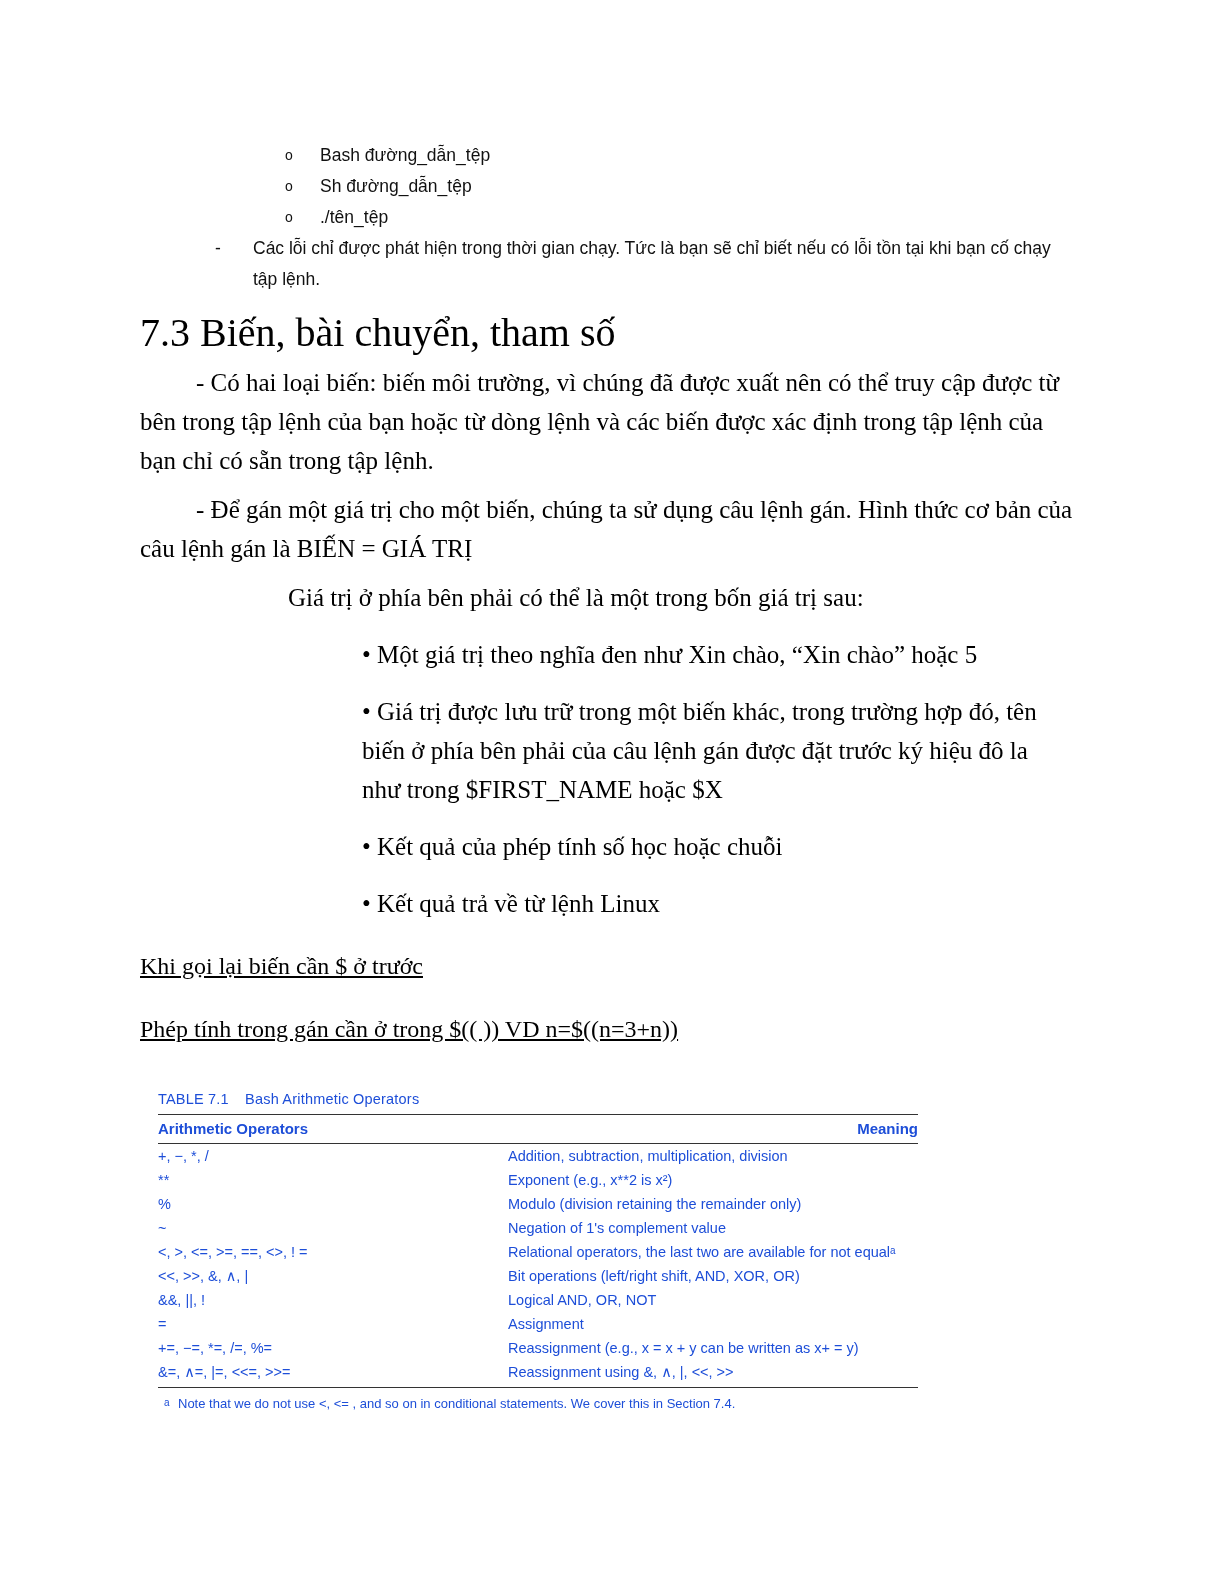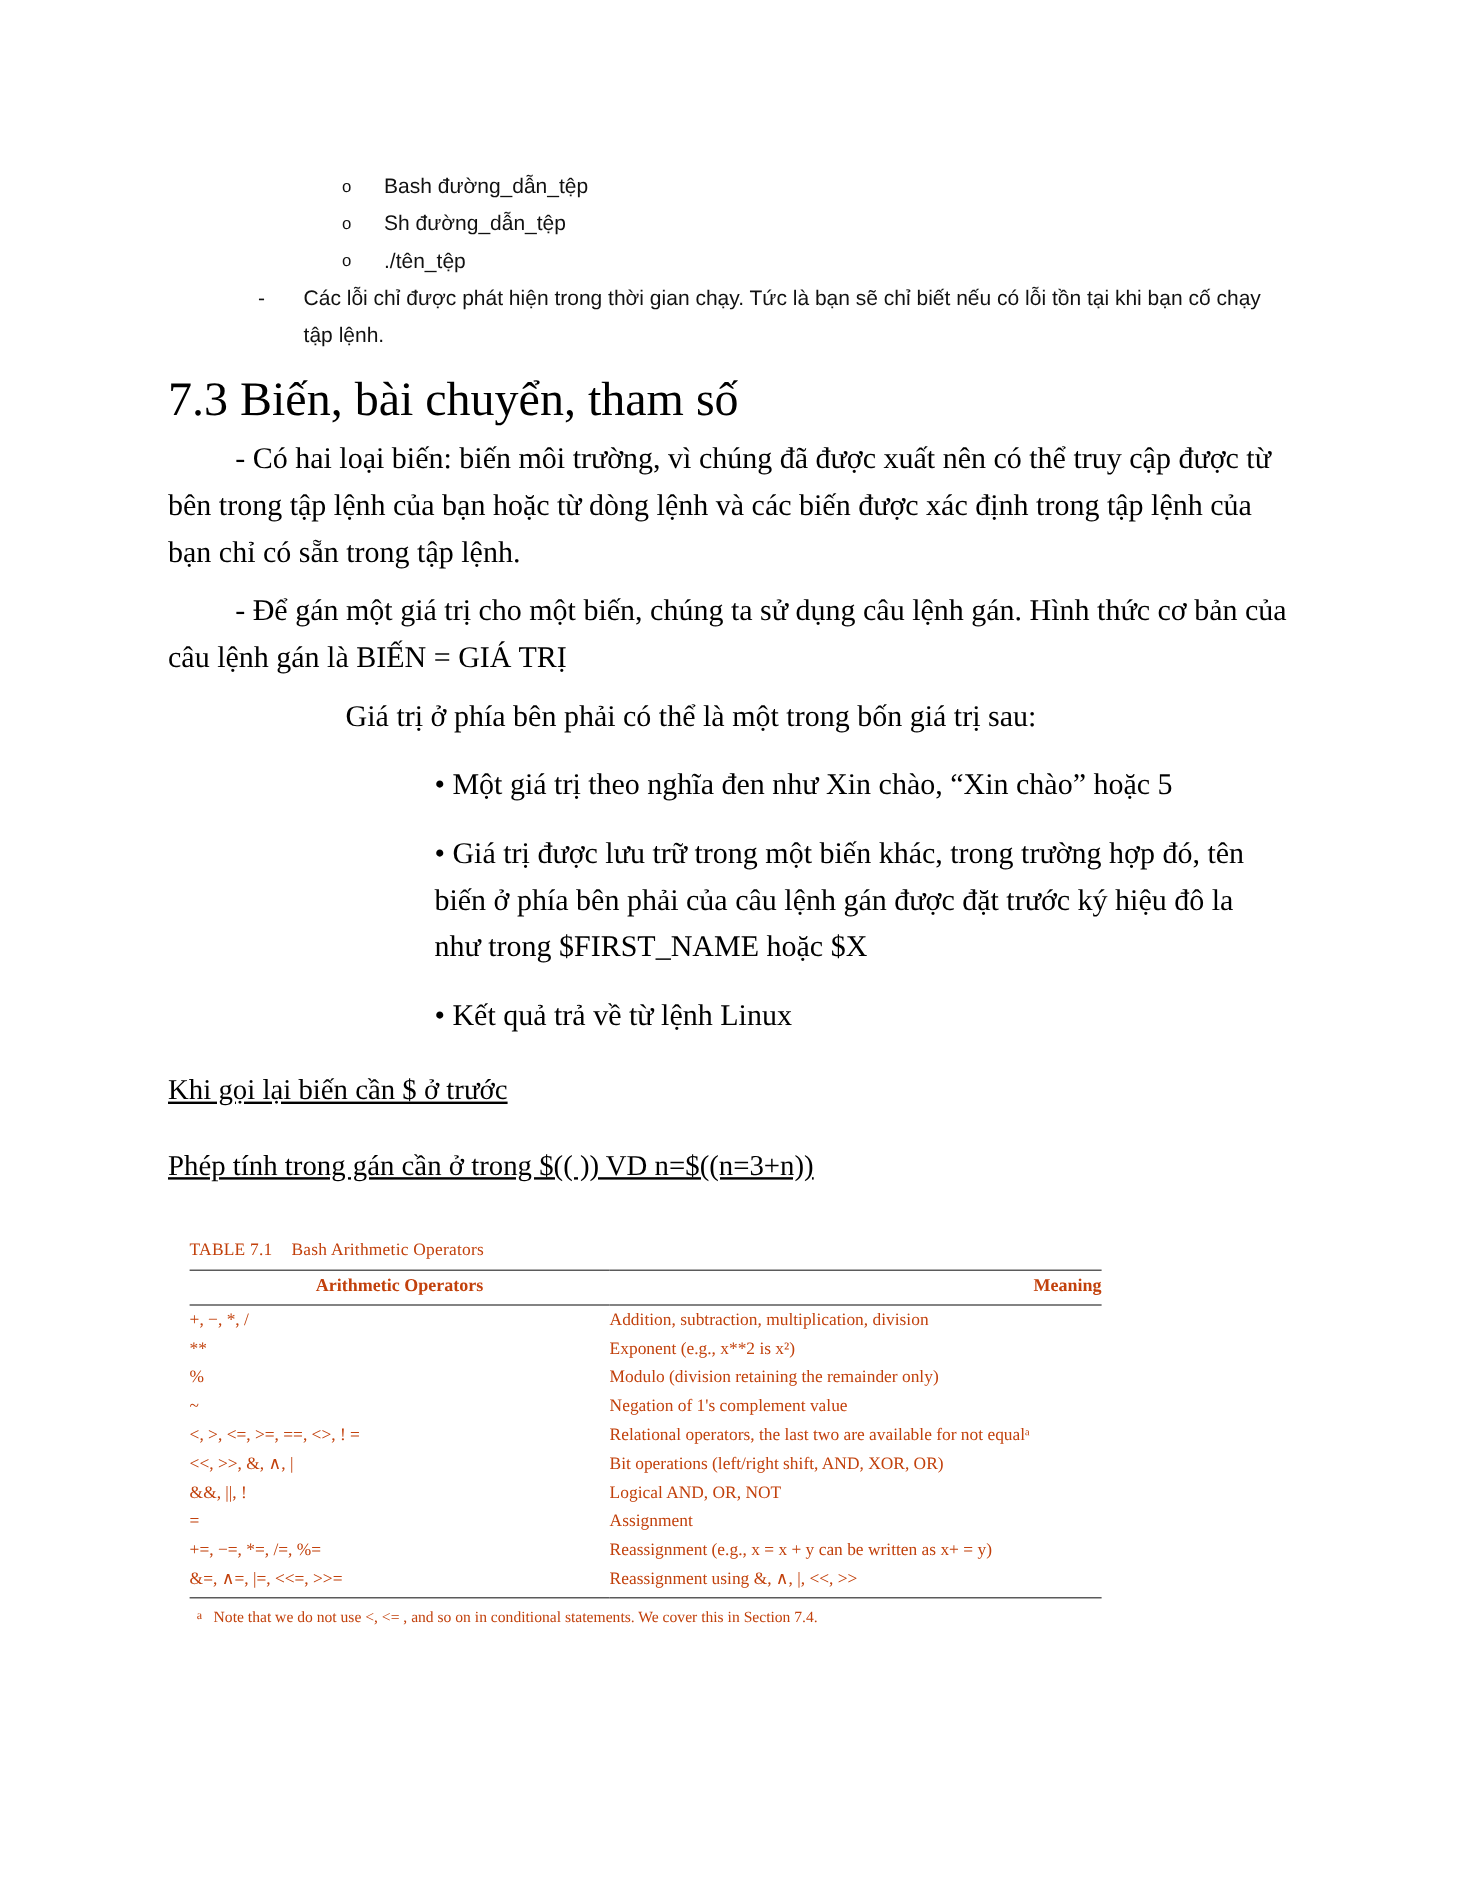--- a/index.html
+++ b/index.html
@@ -101,43 +101,43 @@
     font-size: 24px;
     line-height: 39px;
     margin: 24px 0 0 0;
     text-decoration: underline;
   }
 
   
   .table-figure {
     margin: 42px 0 0 18px;
     width: 760px;
-    font-family: Liberation Serif, serif;
-    color: #c2410c;
+    font-family: Liberation Sans, sans-serif;
+    color: #1d4ed8;
   }
   .table-caption {
     font-size: 14.5px;
     letter-spacing: .2px;
     margin-bottom: 7px;
   }
   .table-caption .tbl-num {
     margin-right: 12px;
   }
   table.ops {
     width: 100%;
     border-collapse: collapse;
     font-size: 14.5px;
   }
   table.ops th {
     font-weight: bold;
     font-size: 15px;
     padding: 5px 0 6px 0;
     border-top: 1.4px solid #333;
     border-bottom: 1.1px solid #333;
-    text-align: center;
+    text-align: left;
   }
   table.ops th.c2 { text-align: right; padding-left: 0; }
   table.ops td {
     padding: 3.5px 0;
     vertical-align: top;
     line-height: 17px;
   }
   table.ops td.c1 { width: 340px; padding-right: 10px; }
   table.ops tr.last td { border-bottom: 1.4px solid #333; padding-bottom: 6px; }
   .table-note {
@@ -183,20 +183,21 @@
     <h2 class="section-title">7.3 Biến, bài chuyển, tham số</h2>
 
     <p class="para indent">- Có hai loại biến: biến môi trường, vì chúng đã được xuất nên có thể truy cập được từ bên trong tập lệnh của bạn hoặc từ dòng lệnh và các biến được xác định trong tập lệnh của bạn chỉ có sẵn trong tập lệnh.</p>
 
     <p class="para indent">- Để gán một giá trị cho một biến, chúng ta sử dụng câu lệnh gán. Hình thức cơ bản của câu lệnh gán là BIẾN = GIÁ TRỊ</p>
 
     <p class="para centerish">Giá trị ở phía bên phải có thể là một trong bốn giá trị sau:</p>
 
     <p class="bullet-serif">• Một giá trị theo nghĩa đen như Xin chào, “Xin chào” hoặc 5</p>
     <p class="bullet-serif">• Giá trị được lưu trữ trong một biến khác, trong trường hợp đó, tên biến ở phía bên phải của câu lệnh gán được đặt trước ký hiệu đô la như trong $FIRST_NAME hoặc $X</p>
+    <p class="bullet-serif">• Kết quả của phép tính số học hoặc chuỗi</p>
     <p class="bullet-serif">• Kết quả trả về từ lệnh Linux</p>
 
     <p class="plain-line">Khi gọi lại biến cần $ ở trước</p>
     <p class="plain-line">Phép tính trong gán cần ở trong $(( ))  VD n=$((n=3+n))</p>
 
     <div class="table-figure">
       <div class="table-caption">
         <span class="tbl-num">TABLE 7.1</span>
         <span>Bash Arithmetic Operators</span>
       </div>

